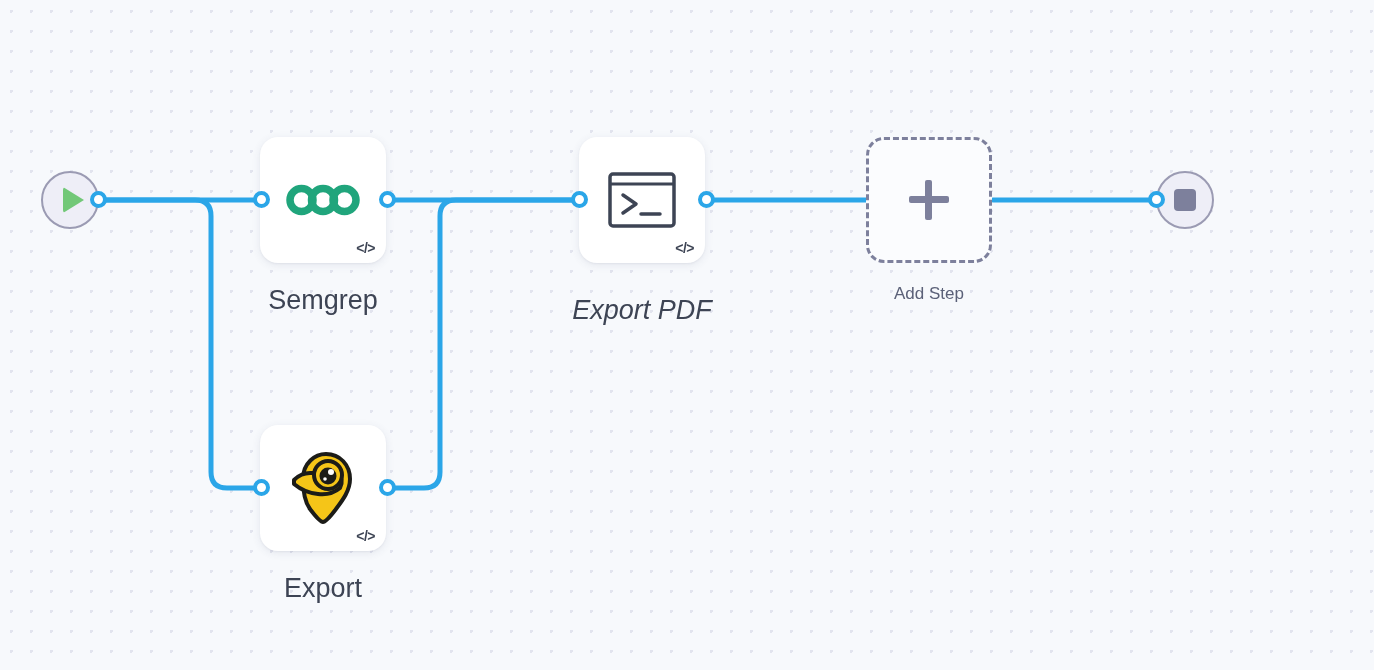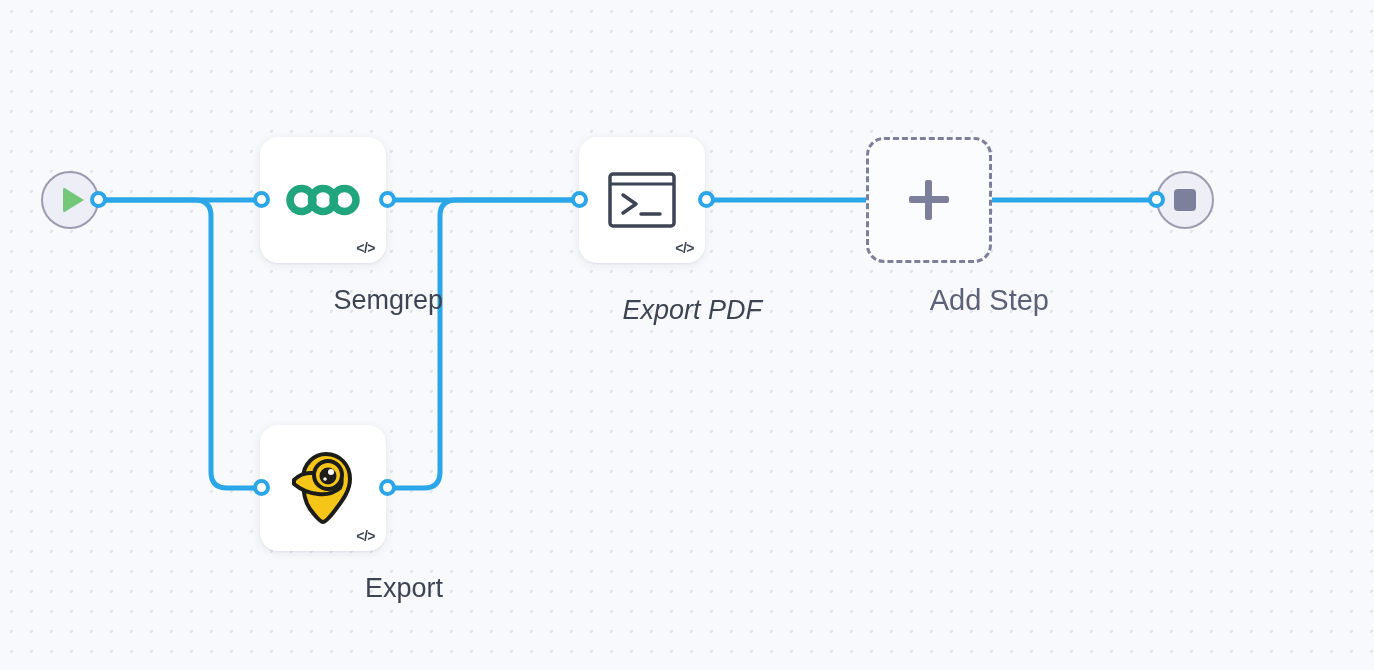--- a/index.html
+++ b/index.html
@@ -102,28 +102,28 @@
   .plus-icon::before {
     left: 0; top: 16px; width: 40px; height: 7px;
   }
   .plus-icon::after {
     top: 0; left: 16px; width: 7px; height: 40px;
   }
 
   
   .node-label {
     position: absolute;
-    text-align: right;
+    text-align: center;
     font-size: 27px;
     color: #3d4454;
     white-space: nowrap;
     font-family: "Liberation Sans", sans-serif;
   }
   .node-label.muted {
-    font-size: 29px;
+    font-size: 17px;
     color: #5b6178;
   }
 
   
   .port {
     position: absolute;
     width: 17px;
     height: 17px;
     border-radius: 50%;
     background: #ffffff;

